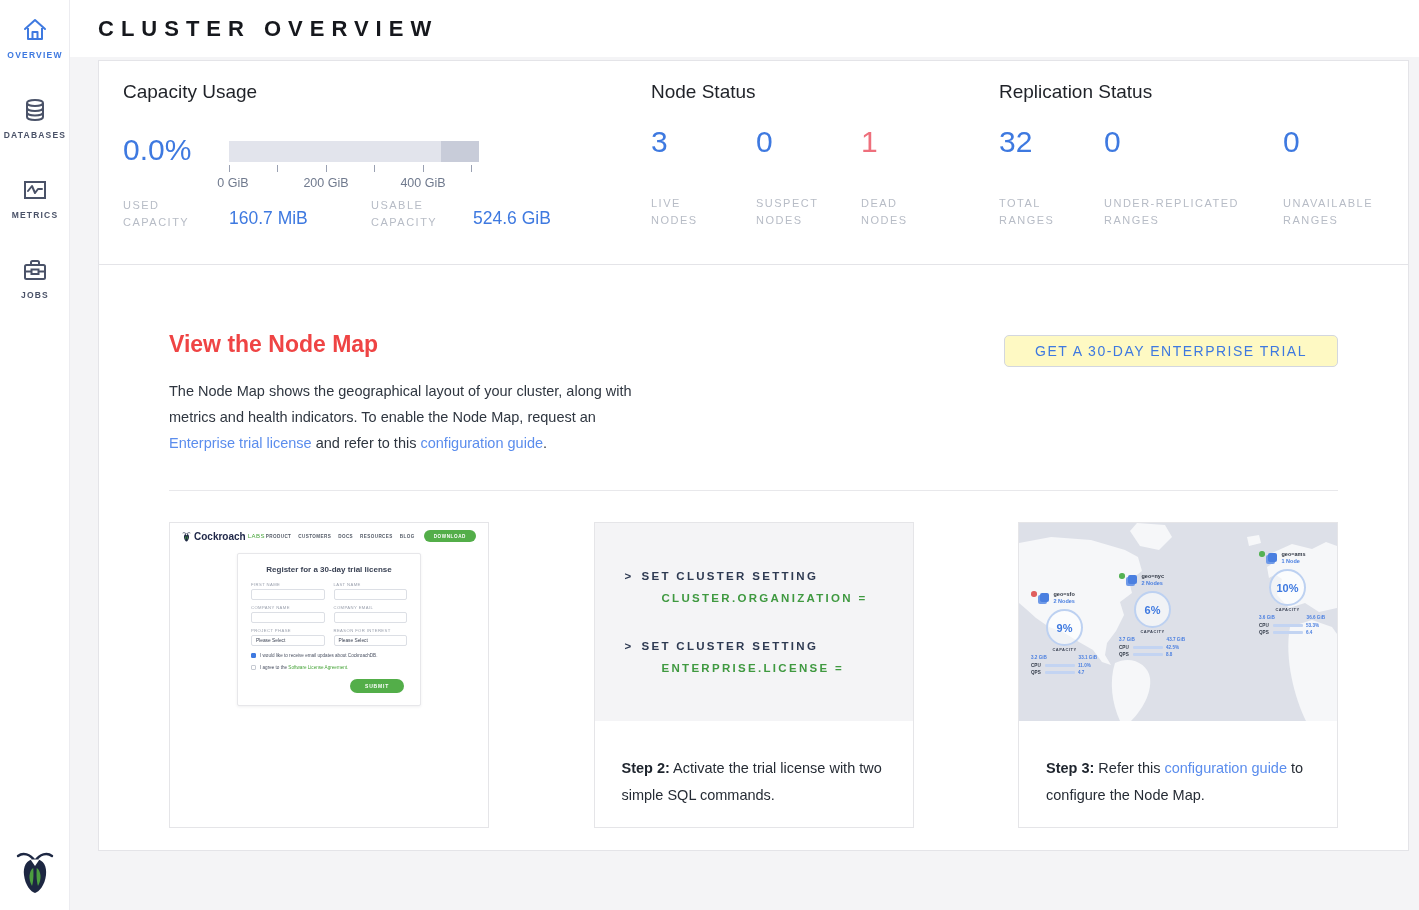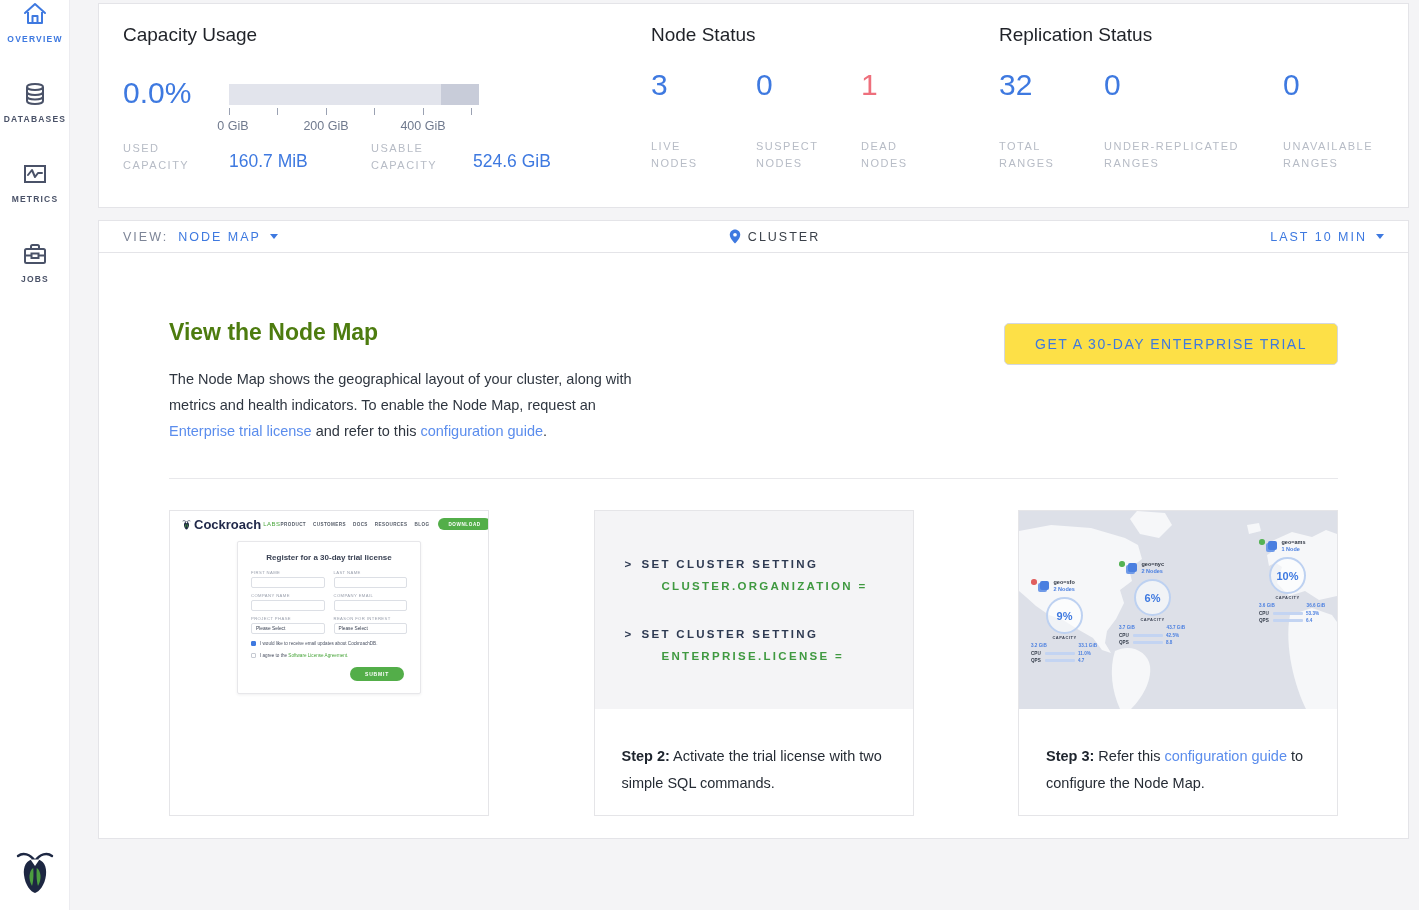--- a/index.html
+++ b/index.html
@@ -2,21 +2,21 @@
 <html><head>
 <meta charset="utf-8">
 <style>
   * { margin:0; padding:0; box-sizing:border-box; }
   html,body { width:1419px; height:910px; overflow:hidden; }
   body { background:#f4f4f6; font-family:"Liberation Sans","DejaVu Sans",sans-serif; color:#2b313b; }
   a { text-decoration:none; cursor:pointer; }
 
   
   .sidebar { position:fixed; left:0; top:0; width:70px; height:910px; background:#fff; border-right:1px solid #ececf0; z-index:5; }
-  .nav-item { width:70px; height:80px; text-align:center; cursor:pointer; color:#4a5268; }
+  .nav-item { width:70px; padding-top:16px; height:80px; text-align:center; cursor:pointer; color:#4a5268; }
   .nav-item svg { display:block; margin:0 auto 6px; stroke:#4a5268; }
   .nav-item .nav-label { font-size:8.5px; font-weight:700; letter-spacing:1.2px; color:#4a5268; }
   .nav-item.active svg { stroke:#3e79e0; }
   .nav-item.active .nav-label { color:#3e79e0; }
   .roach-logo { position:absolute; bottom:12px; left:15px; }
 
   
   .main { margin-left:70px; }
   .app-header { background:#fff; height:57px; line-height:57px; padding-left:28px; }
   .app-title { font-size:22px; font-weight:700; letter-spacing:7px; color:#16181d; }
@@ -51,36 +51,36 @@
   .vb-left { display:flex; align-items:center; cursor:pointer; }
   .vb-label { color:#7d8597; margin-right:10px; }
   .vb-value { color:#3e79e0; font-weight:400; }
   .vb-center { flex:1; display:flex; justify-content:center; align-items:center; color:#3a4049; }
   .vb-center svg { margin-right:6px; }
   .vb-right { display:flex; align-items:center; color:#3e79e0; cursor:pointer; }
   .caret { width:0; height:0; border-left:4.5px solid transparent; border-right:4.5px solid transparent; border-top:5.5px solid currentColor; display:inline-block; margin-left:9px; }
 
   
   .map-panel { margin:0 10px 0 28px; border:1px solid #e4e4e8; border-top:none; background:#fff; height:586px; position:relative; padding:66px 70px 0 70px; }
-  .nm-heading { font-size:23px; font-weight:600; color:#4d7c0f; }
+  .nm-heading { font-size:23px; font-weight:600; color:#ef4444; }
   .nm-desc { width:468px; margin-top:20px; font-size:14.5px; line-height:26px; color:#2f3640; }
   .nm-desc a, .card-caption a { color:#5b8ded; }
-  .trial-btn { position:absolute; top:70px; right:70px; height:42px; padding:0 30px; background:#fde047; border:1px solid #d3d7df; border-radius:5px; color:#3e79e0; font-size:14px; letter-spacing:1.5px; font-family:inherit; cursor:pointer; }
+  .trial-btn { position:absolute; top:70px; right:70px; height:32px; padding:0 30px; background:#fef9c3; border:1px solid #d3d7df; border-radius:5px; color:#3e79e0; font-size:14px; letter-spacing:1.5px; font-family:inherit; cursor:pointer; }
   .nm-divider { margin-top:34px; border:none; border-top:1px solid #e8e8eb; }
 
   .cards { margin-top:31px; display:flex; justify-content:space-between; }
   .card { width:320px; height:306px; border:1px solid #e5e5e8; background:#fff; }
   .card-media { height:198px; position:relative; overflow:hidden; }
   .card-caption { padding:34px 26px 0 27px; font-size:14.5px; line-height:26.5px; color:#262c35; }
   .card-caption strong { font-weight:700; color:#1e242d; }
 
   
   .mini-header { height:26px; display:flex; align-items:center; padding:0 12px; }
   .mini-logo { display:flex; align-items:center; }
-  .mini-logo b { font-size:13px; color:#21294a; margin-left:3px; }
+  .mini-logo b { font-size:10px; color:#21294a; margin-left:3px; }
   .mini-logo .labs { font-size:6px; color:#4aa63c; margin-left:2px; letter-spacing:.5px; }
   .mini-nav { margin-left:auto; display:flex; gap:7px; font-size:4.6px; font-weight:700; letter-spacing:.4px; color:#555c68; }
   .mini-download { background:#53ae49; color:#fff; font-size:4.6px; font-weight:700; border-radius:8px; padding:3.5px 10px; letter-spacing:.6px; margin-left:9px; }
   .mini-form { width:184px; margin:4px auto 0; background:#fff; border:1px solid #e7e7ea; border-radius:2px; padding:11px 13px 12px; box-shadow:0 1px 3px rgba(40,45,60,.07); }
   .mf-title { text-align:center; font-size:8px; font-weight:700; color:#3a4254; margin-bottom:8px; }
   .mf-grid { display:grid; grid-template-columns:1fr 1fr; column-gap:9px; row-gap:5px; }
   .mf-field .mf-lbl { font-size:4.2px; letter-spacing:.4px; color:#9aa0ad; margin-bottom:2px; }
   .mf-box { height:11px; border:1px solid #dcdfe5; border-radius:2px; font-size:4.8px; color:#3c4354; padding-left:4px; line-height:10px; }
   .mf-check { margin-top:7px; display:flex; align-items:center; gap:4px; font-size:4.6px; color:#4a5162; }
   .mf-check a { color:#4aa63c; }
@@ -156,20 +156,23 @@
       <path d="M20 11 C29 11 32 19 31 27 C30 37 24 44 20 45 C16 44 10 37 9 27 C8 19 11 11 20 11 Z" fill="#1d2742"></path>
       <path d="M15.5 11.5 L24.5 11.5 L20 18 Z" fill="#ffffff"></path>
       <path d="M18.2 20 C14 23 13 31 17 38 C18.6 33 18.7 25 18.2 20 Z" fill="#4c9e3f"></path>
       <path d="M21.8 20 C26 23 27 31 23 38 C21.4 33 21.3 25 21.8 20 Z" fill="#4c9e3f"></path>
     </svg>
   </div>
 </nav>
 
 <div class="main">
 
+  <header class="app-header">
+    <span class="app-title">CLUSTER OVERVIEW</span>
+  </header>
 
   <section class="panel summary">
 
     <div class="sum-col capacity">
       <h3 class="sum-title">Capacity Usage</h3>
       <div class="cap-pct">0.0%</div>
       <div class="cap-bar-wrap">
         <div class="cap-bar">
           <div class="cap-bar-dark"></div>
         </div>
@@ -219,38 +222,20 @@
         <div class="stat-value">0</div>
         <div class="stat-label" style="width:165px">UNDER-REPLICATED RANGES</div>
       </div>
       <div class="stat-block" style="left:284px; width:130px;">
         <div class="stat-value">0</div>
         <div class="stat-label" style="width:110px">UNAVAILABLE RANGES</div>
       </div>
     </div>
   </section>
 
-  <div class="view-bar">
-    <div class="vb-left">
-      <span class="vb-label">VIEW:</span>
-      <span class="vb-value">NODE MAP</span>
-      <span class="caret" style="color:#3e79e0"></span>
-    </div>
-    <div class="vb-center">
-      <svg width="14" height="17" viewBox="0 0 16 18">
-        <path d="M8 1 C4.7 1 2 3.7 2 7 C2 11.2 8 17 8 17 C8 17 14 11.2 14 7 C14 3.7 11.3 1 8 1 Z" fill="#3e79e0"></path>
-        <circle cx="8" cy="7" r="2.1" fill="#ffffff"></circle>
-      </svg>
-      <span>CLUSTER</span>
-    </div>
-    <div class="vb-right">
-      <span>LAST 10 MIN</span>
-      <span class="caret"></span>
-    </div>
-  </div>
 
   <section class="map-panel">
     <h2 class="nm-heading">View the Node Map</h2>
     <p class="nm-desc"><span>The Node Map shows the geographical layout of your cluster, along with metrics and health indicators. To enable the Node Map, request an </span><a>Enterprise trial license</a><span> and refer to this </span><a>configuration guide</a><span>.</span></p>
     <button class="trial-btn">GET A 30-DAY ENTERPRISE TRIAL</button>
 
     <hr class="nm-divider">
 
     <div class="cards">
 

